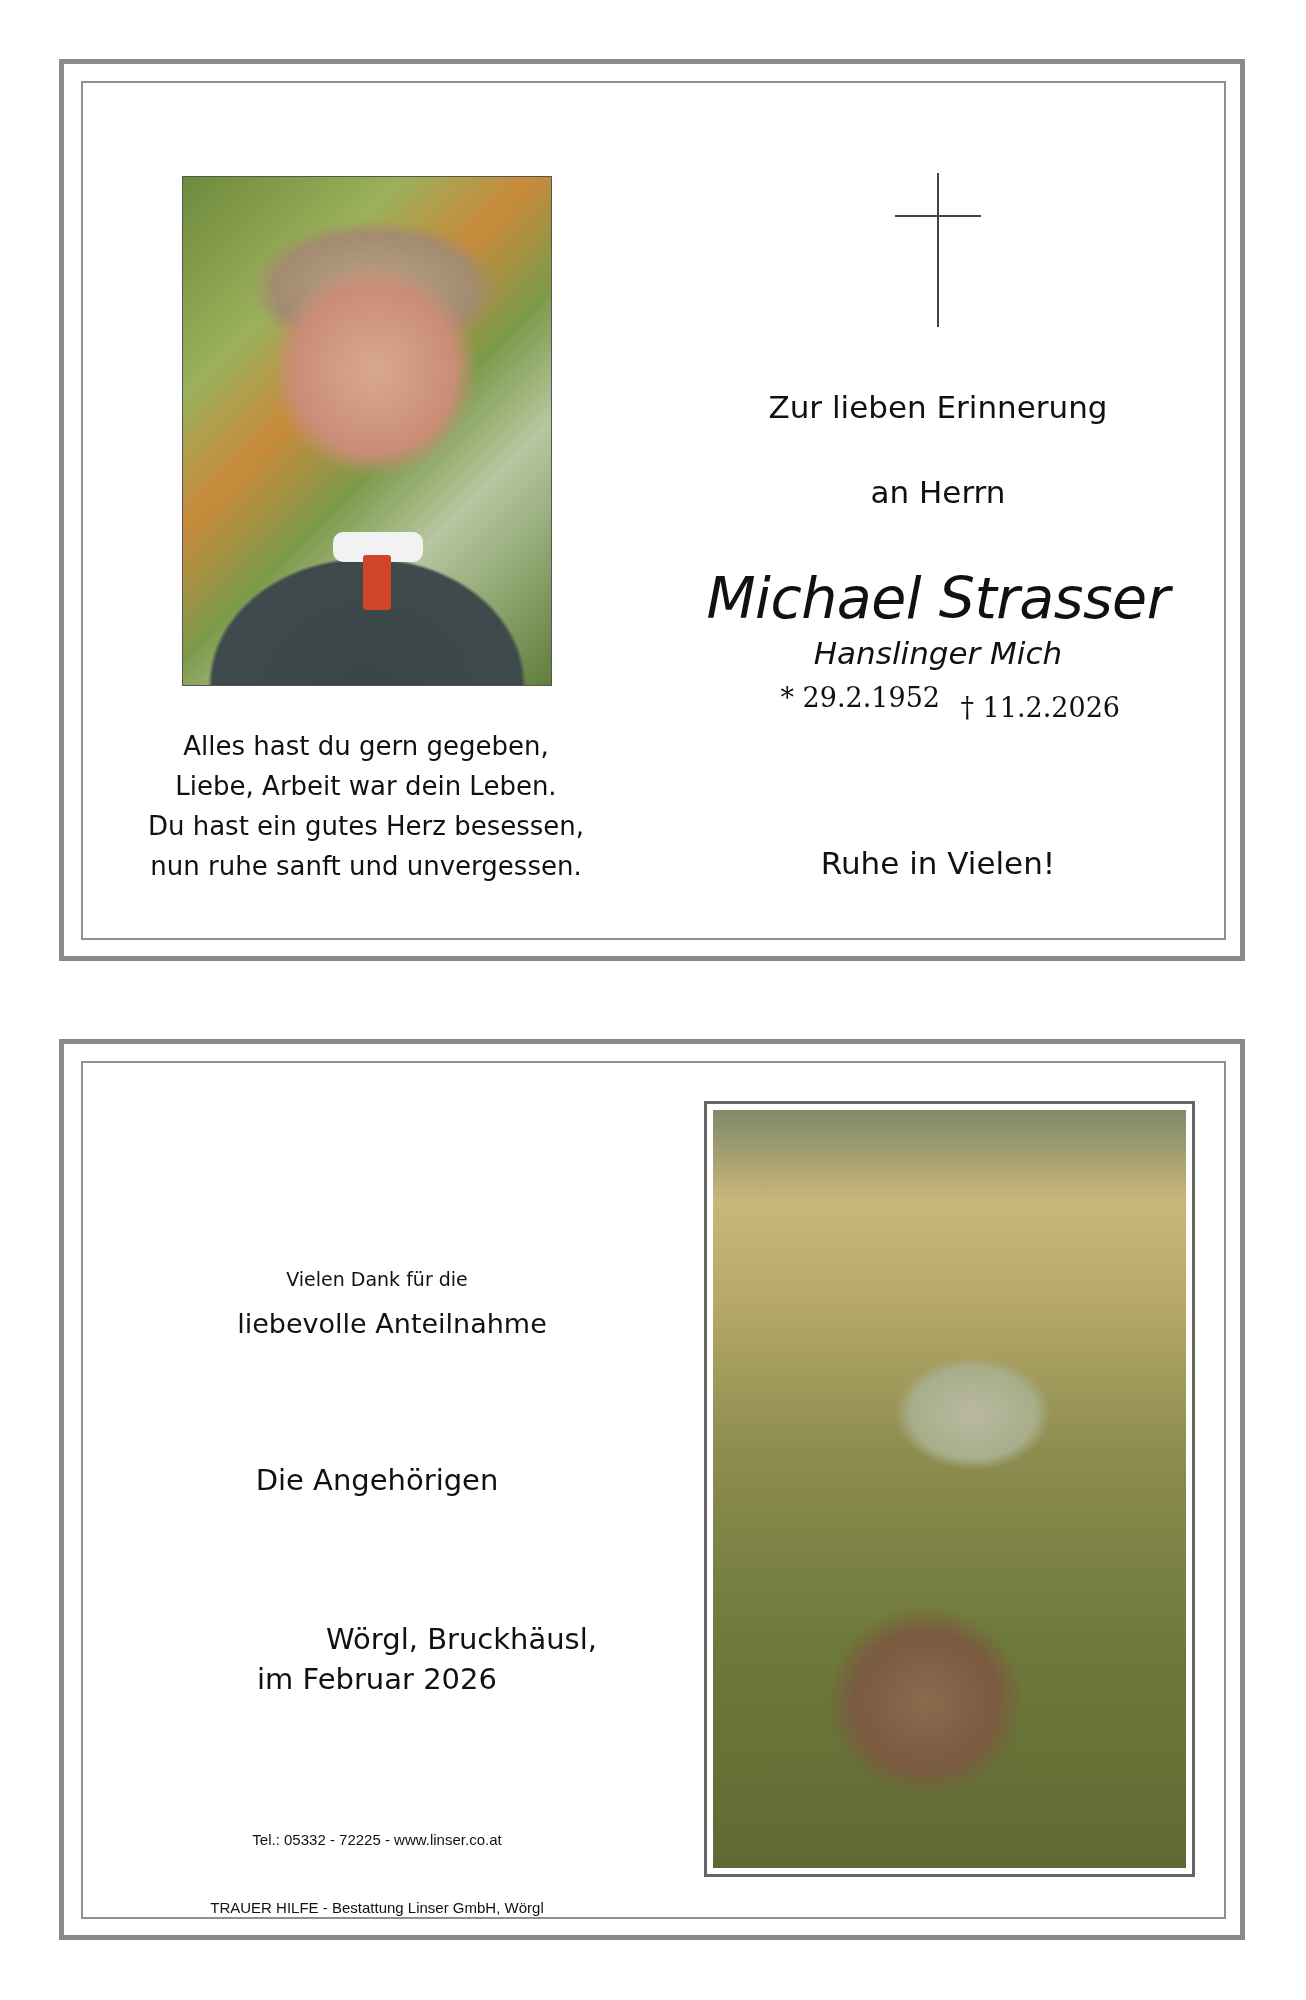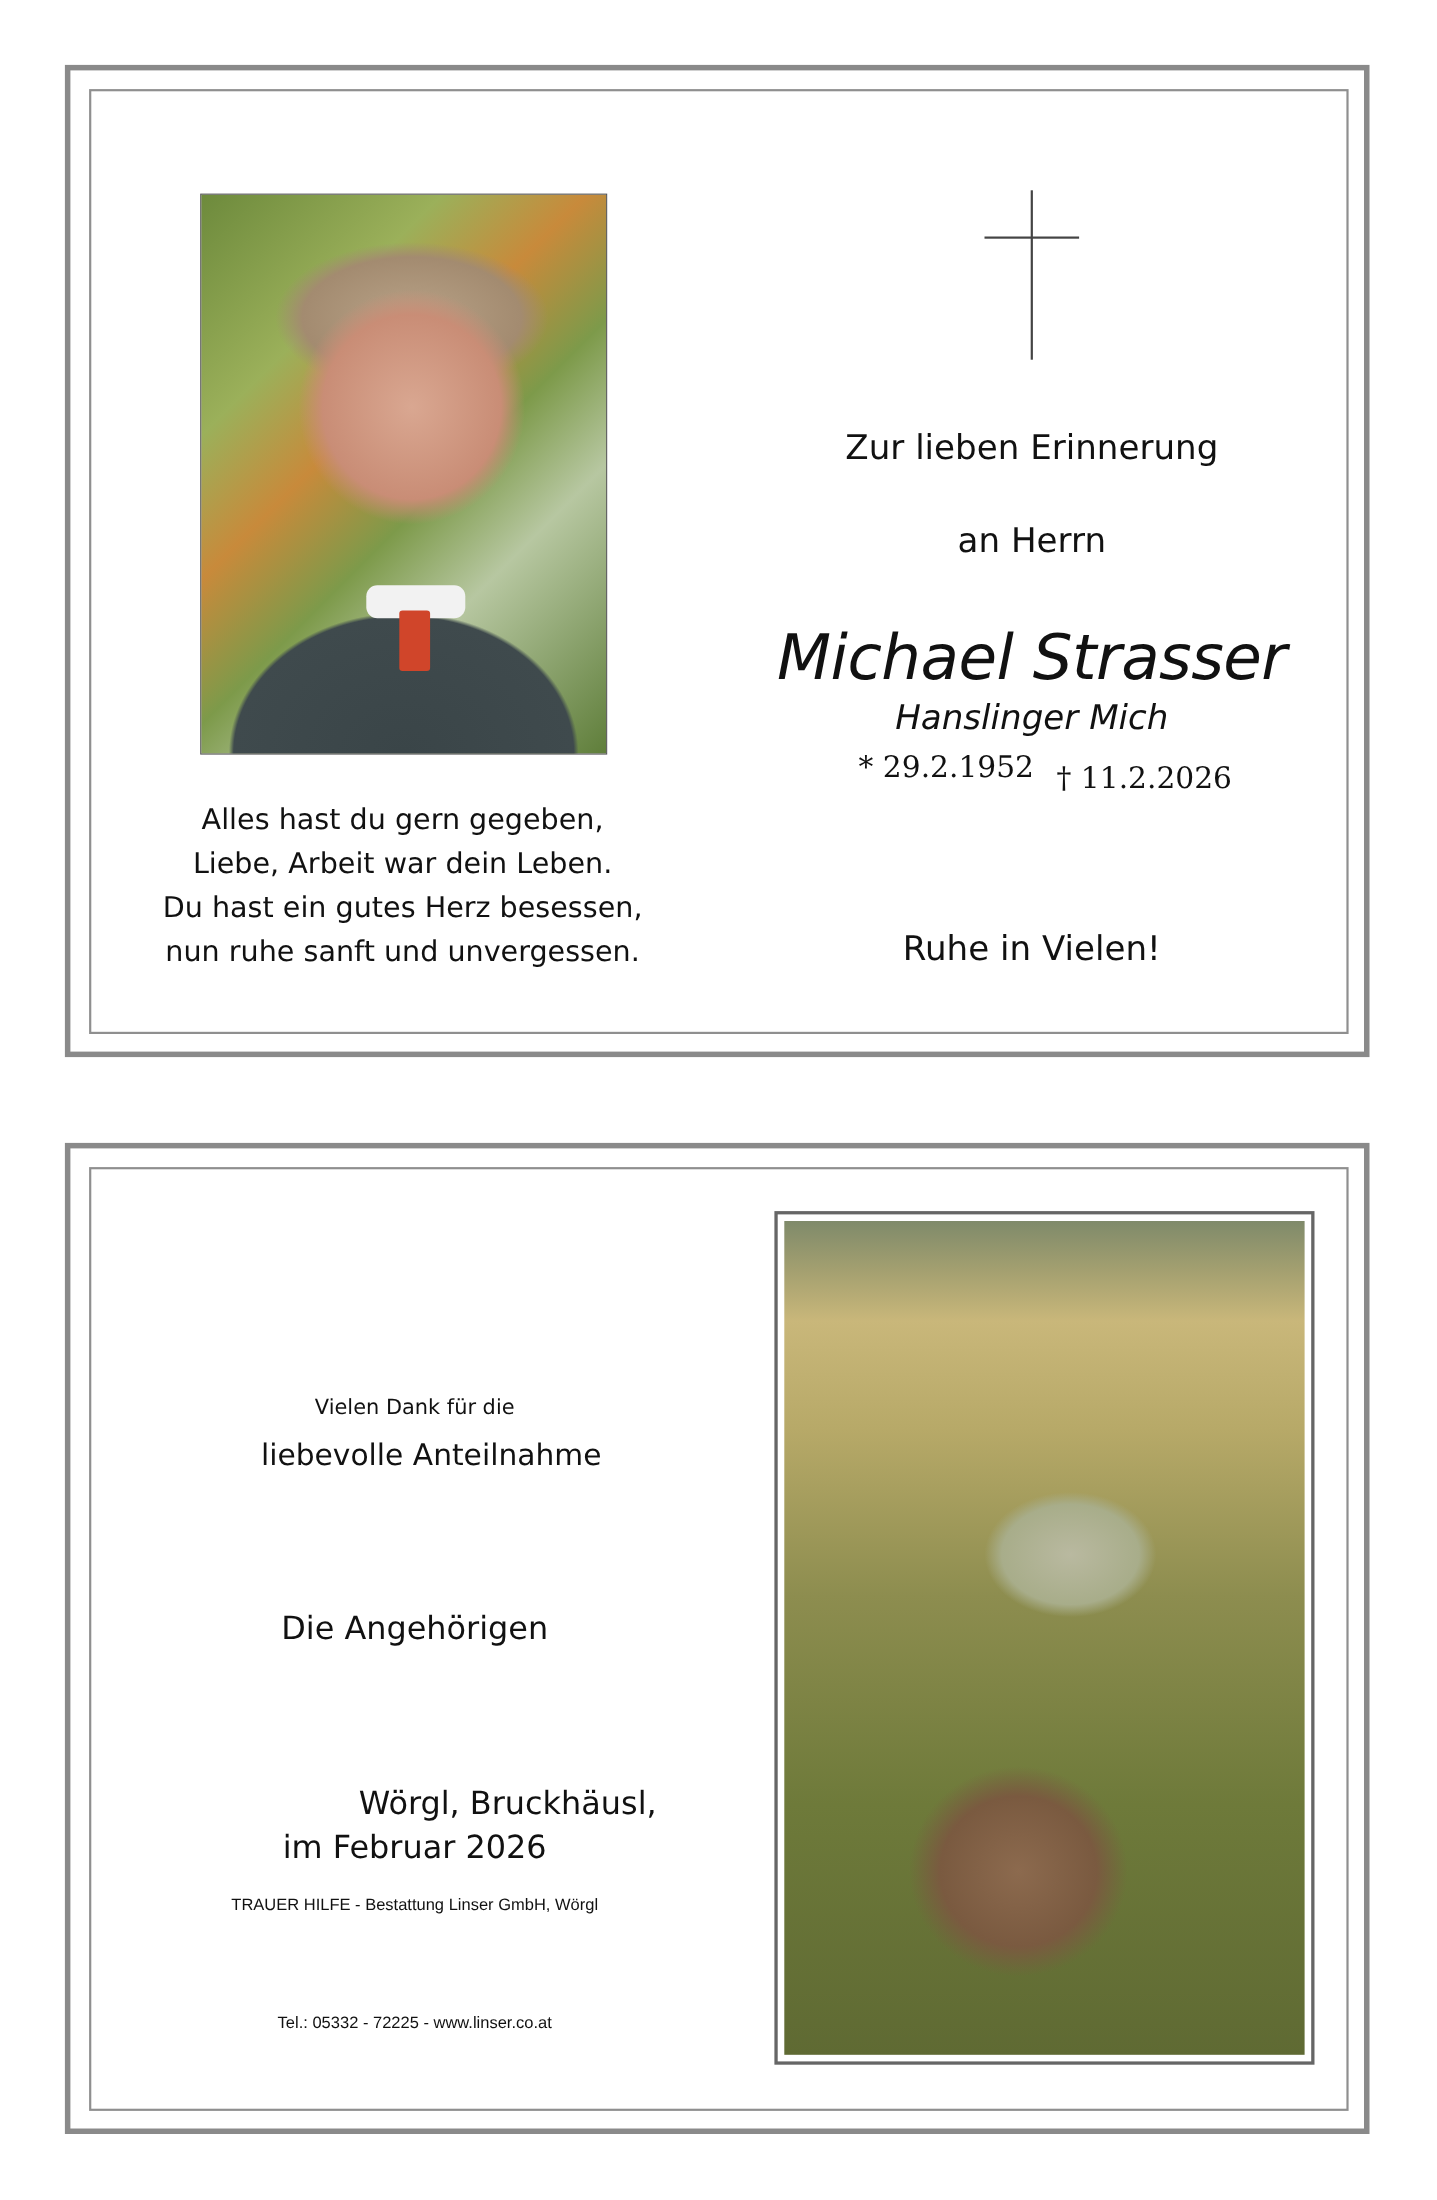--- a/index.html
+++ b/index.html
@@ -66,18 +66,18 @@
 <div class="panel-inner" style="top:1061px;height:858px;"></div>
 
 <div class="txt" style="left:157px;width:440px;top:1270px;font-size:19px;">Vielen Dank für die</div>
 <div class="txt" style="left:172px;width:440px;top:1310px;font-size:27px;">liebevolle Anteilnahme</div>
 
 <div class="txt" style="left:157px;width:440px;top:1466px;font-size:29px;">Die Angehörigen</div>
 
 <div class="txt" style="left:157px;width:440px;top:1625px;font-size:29px;text-align:right;">Wörgl, Bruckhäusl,</div>
 <div class="txt" style="left:157px;width:440px;top:1665px;font-size:29px;">im Februar 2026</div>
 
-<div class="txt" style="left:157px;width:440px;top:1724px;font-size:15px;font-family:'Liberation Sans',sans-serif;">TRAUER HILFE - Bestattung Linser GmbH, Wörgl</div>
+<div class="txt" style="left:157px;width:440px;top:1900px;font-size:15px;font-family:'Liberation Sans',sans-serif;">TRAUER HILFE - Bestattung Linser GmbH, Wörgl</div>
 <div class="txt" style="left:157px;width:440px;top:1832px;font-size:15px;font-family:'Liberation Sans',sans-serif;">Tel.: 05332 - 72225 - www.linser.co.at</div>
 
 <div class="photo-hunt-frame">
   <div class="photo-hunt" title="Hunter in green hat kneeling behind a red deer stag with large antlers in a grassy clearing"></div>
 </div>
 
 </body></html>

